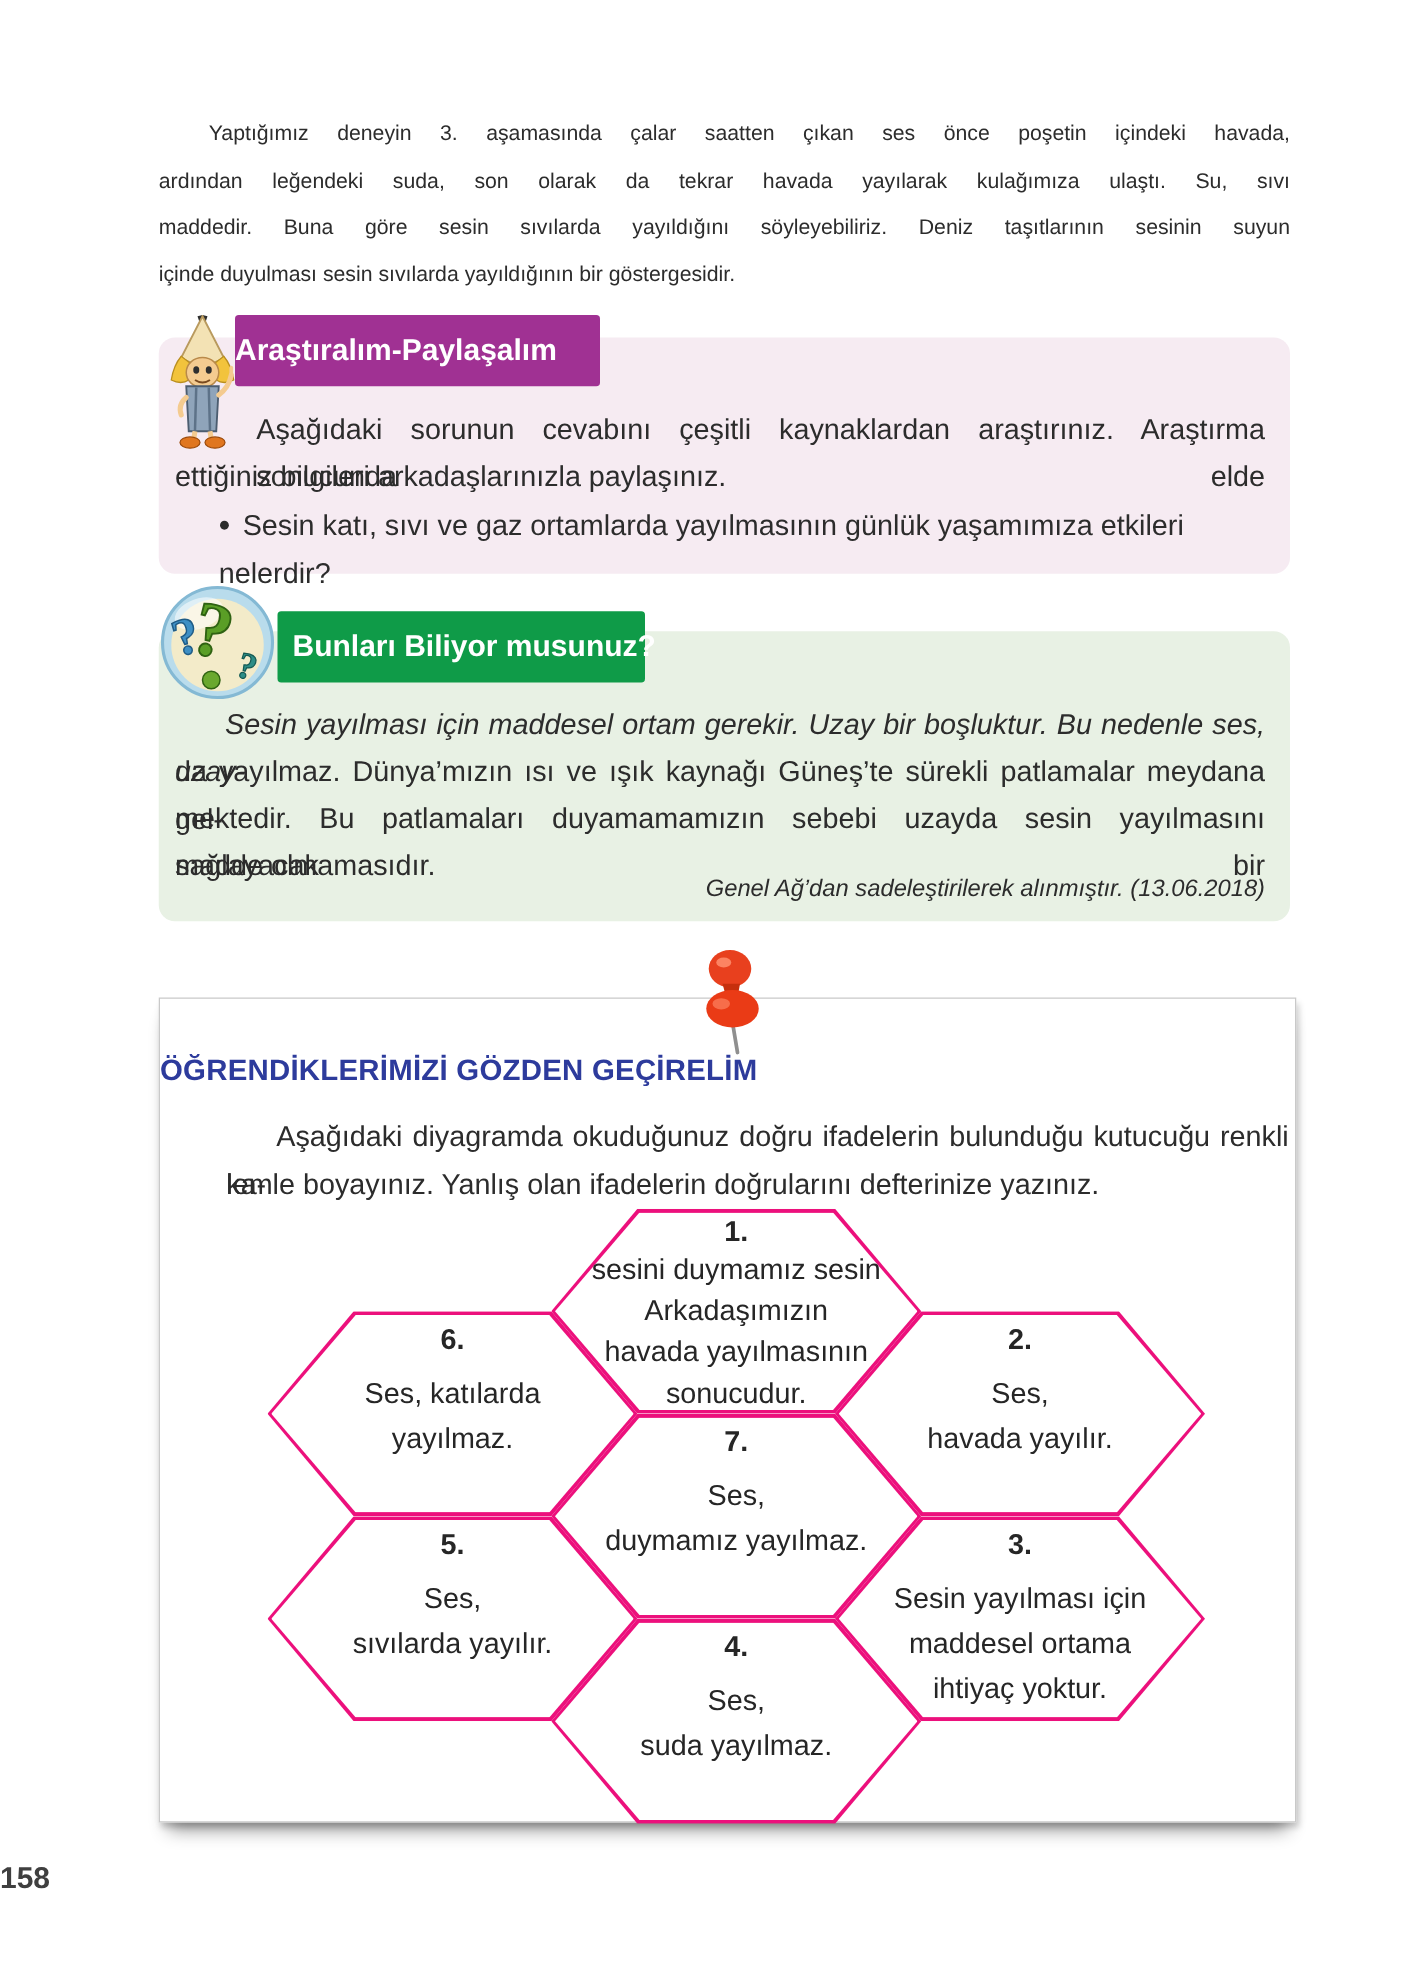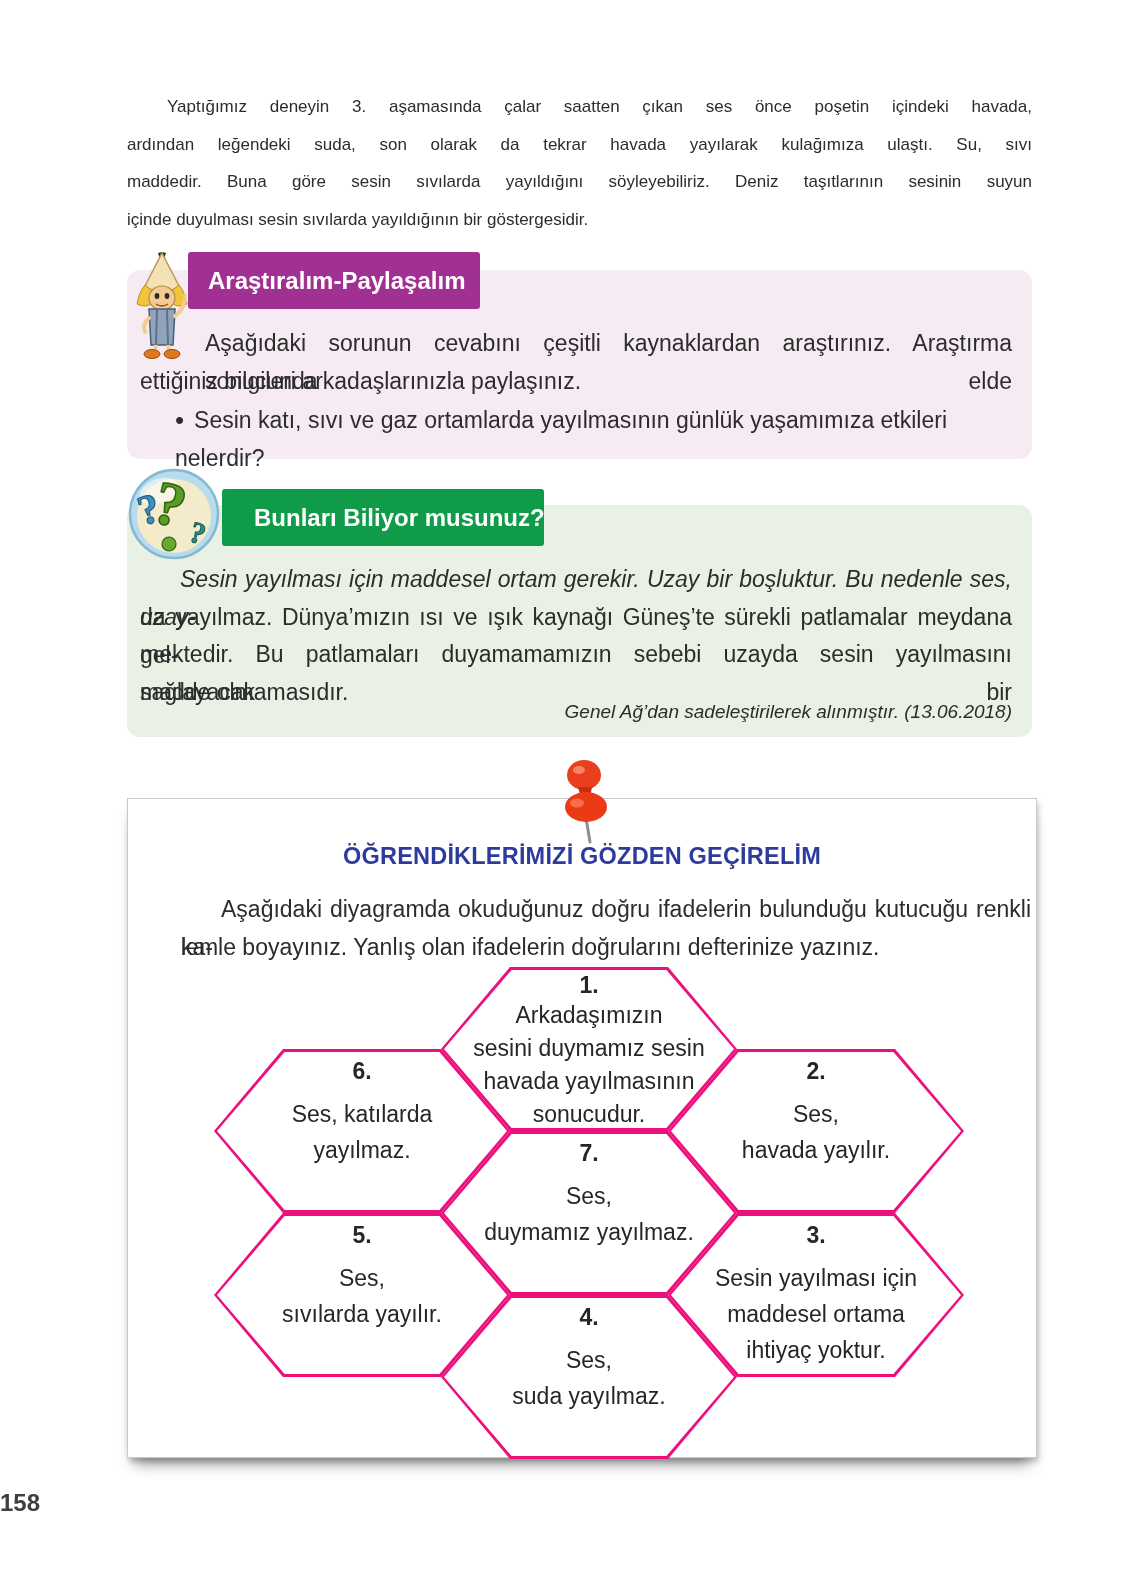--- a/index.html
+++ b/index.html
@@ -16,38 +16,38 @@
   .lline { text-align:left; }
   .ind { text-indent:40px; }
 
   
   .fbox { border-radius:13px; }
   .box-research { left:127px; top:270px; width:905px; height:189px; background:#f6ebf2; }
   .box-know     { left:127px; top:505px; width:905px; height:232px; background:#e8f1e4; }
 
   .band { height:57px; line-height:57px; color:#ffffff; font-weight:bold; font-size:24px;
           border-radius:3px; white-space:nowrap; }
-  .band-purple { left:61px; top:-18px; width:292px; background:#a03193; padding-left:20px; }
-  .band-green  { left:95px; top:-16px; width:322px; background:#0f9b48; padding-left:32px; }
+  .band-purple { left:61px; top:-18px; width:292px; background:#a03193; }
+  .band-green  { left:95px; top:-16px; width:294px; background:#0f9b48; padding-left:12px; }
 
   .boxtext { font-size:23px; line-height:37.5px; color:#2c2c2c; }
   .rline1 { left:78px;  top:55px;  width:807px; }
   .rline2 { left:13px;  top:93px;  width:872px; }
   .rbullet{ left:48px;  top:131px; width:845px; }
   .bullet-dot { font-size:26px; margin-right:10px; position:relative; top:1px; }
 
   .kline { left:13px; width:872px; }
   .k1 { top:56px;font-style:italic; } .k2 { top:94px; } .k3 { top:131px; } .k4 { top:169px; }
   .attr { left:13px; top:196px; width:872px; text-align:right; font-style:italic; font-size:19px; color:#2c2c2c; }
 
   
   .card { left:127px; top:798px; width:910px; height:660px; background:#ffffff;
           border:1px solid #c9c9c9;
           box-shadow:2px 4px 5px rgba(0,0,0,.18), 0 12px 14px -7px rgba(0,0,0,.45); }
-  .card-title { left:0; top:44px; width:100%; text-align:center; font-weight:bold;
+  .card-title { left:0; top:44px; width:100%; font-weight:bold;
                 font-size:23.5px; color:#2d3b9c; letter-spacing:.2px; }
   .instr { left:33px; width:850px; font-size:23px; line-height:37.5px; color:#2c2c2c;margin-left:20px; }
   .i1 { top:92px; } .i2 { top:130px; }
 
   
   .hex { position:absolute; width:296px; height:164px; background:#ec107c;
          clip-path:polygon(23.3% 0, 76.7% 0, 100% 50%, 76.7% 100%, 23.3% 100%, 0 50%); }
   .hex::before { content:""; position:absolute; inset:3px; background:#ffffff;
                  clip-path:inherit; }
   .hex-content { position:absolute; inset:3px; z-index:1; display:flex; flex-direction:column;
@@ -144,22 +144,22 @@
     <ellipse cx="23" cy="45" rx="7" ry="4.5" fill="#ff8f6e" opacity="0.6"></ellipse>
   </svg>
   <div class="abs card-title">ÖĞRENDİKLERİMİZİ GÖZDEN GEÇİRELİM</div>
   <div class="abs instr jline ind i1">Aşağıdaki diyagramda okuduğunuz doğru ifadelerin bulunduğu kutucuğu renkli ka-</div>
   <div class="abs instr lline i2">lemle boyayınız. Yanlış olan ifadelerin doğrularını defterinize yazınız.</div>
 
   <div class="hex hex-1 pos-c1">
     <div class="hex-content">
       <div class="hex-num">1.</div>
       <div class="hex-body">
+        <div>sesini duymamız sesin</div>
         <div>Arkadaşımızın</div>
-        <div>sesini duymamız sesin</div>
         <div>havada yayılmasının</div>
         <div>sonucudur.</div>
       </div>
     </div>
   </div>
   <div class="hex pos-r2">
     <div class="hex-content">
       <div class="hex-num">2.</div>
       <div class="hex-body">
         <div>Ses,</div>

